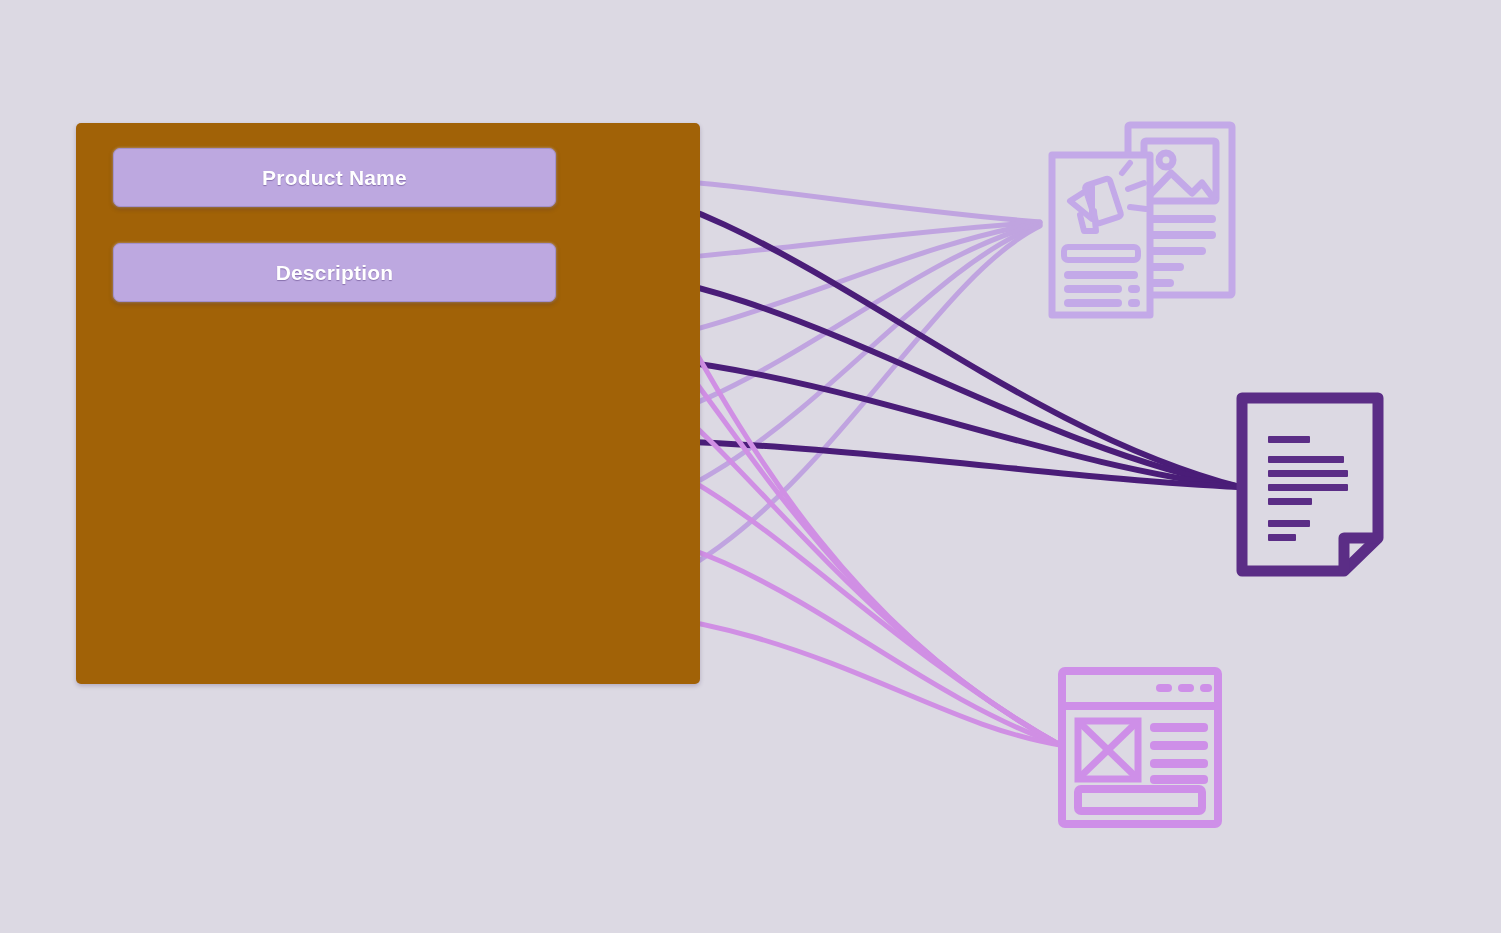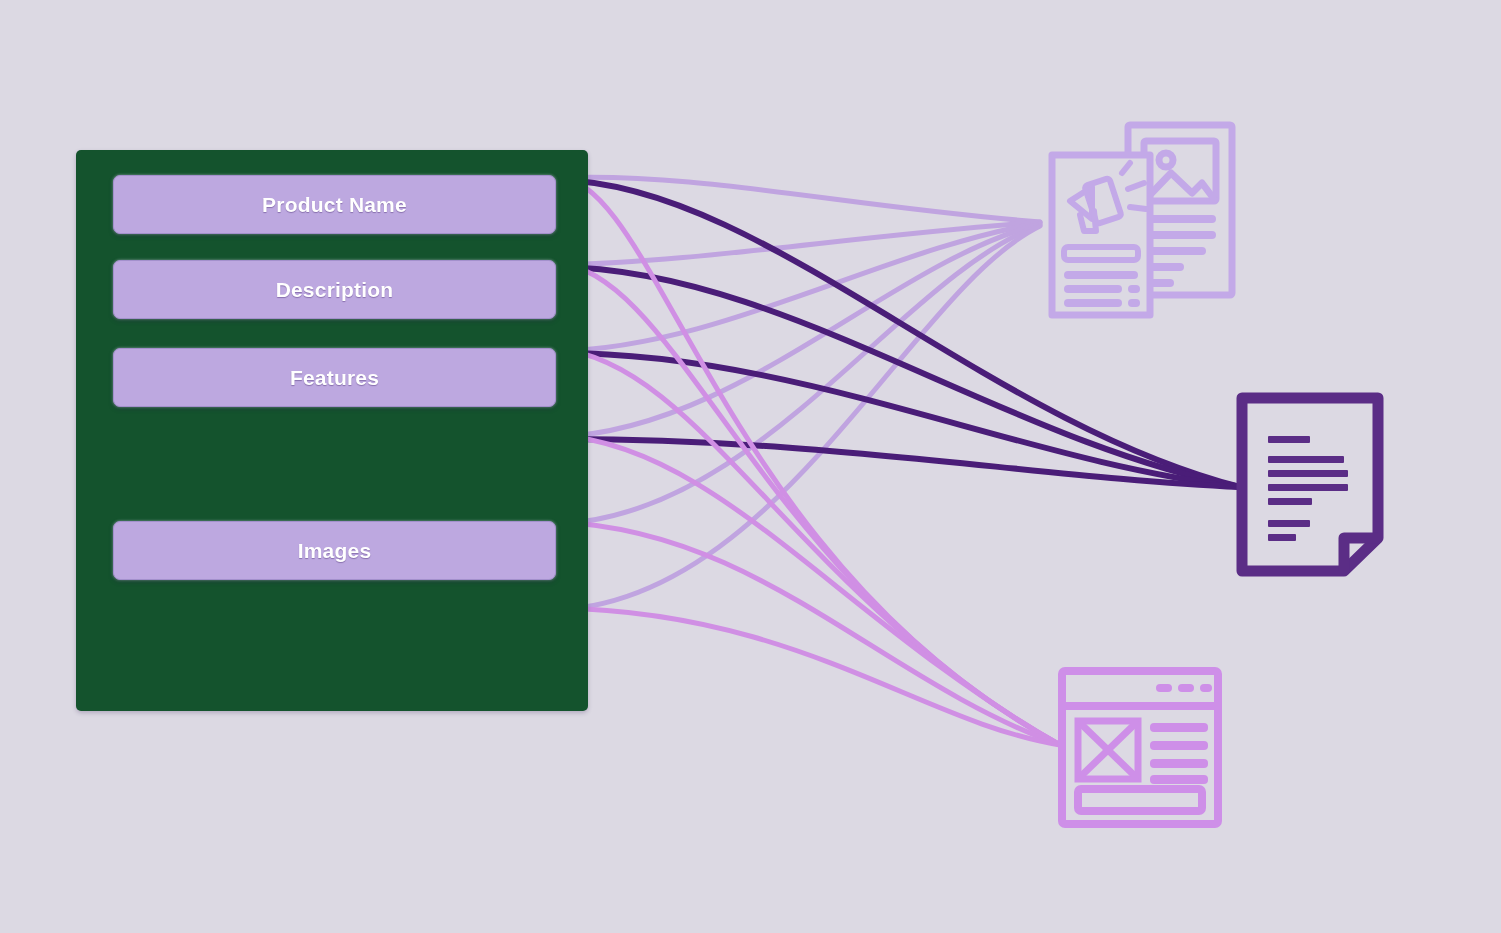--- a/index.html
+++ b/index.html
@@ -25,27 +25,26 @@
     position: absolute;
     left: 0;
     top: 0;
     width: 1501px;
     height: 933px;
   }
   .source-panel {
     position: absolute;
     left: 76px;
     top: 123px;
-    width: 512px;
+    width: 624px;
     height: 561px;
-    background: #14532d;
+    background: #a16207;
     border-radius: 5px;
     box-shadow: 0 2px 4px rgba(60,40,90,0.25);
     z-index: 3;
-    margin-top: 27px;
   }
   .field-card {
     position: absolute;
     left: 37px;
     width: 443px;
     height: 59px;
     background: #bda8e0;
     border-radius: 7px;
     border: 1px solid #a390cc;
     box-shadow: 0 2px 5px rgba(40,25,70,0.28), 0 0 3px rgba(230,235,250,0.55);
@@ -102,32 +101,26 @@
       <path d="M557,608 C800,612 920,722 1060,745"></path>
     </g>
   </svg>
 
   <div class="source-panel">
 
     <div class="field-card" style="top:25px">
       <span class="label">Product Name</span>
     </div>
 
-    <div class="field-card" style="top:110px">
+    <div class="field-card" style="top:120px">
       <span class="label">Description</span>
     </div>
 
-    <div class="field-card" style="top:198px">
-      <span class="label">Features</span>
-    </div>
-
-
-    <div class="field-card" style="top:371px">
-      <span class="label">Images</span>
-    </div>
+
+
 
   </div>
 
   <div class="icon-node" id="icon-marketing-docs">
     <svg width="200" height="210" viewBox="0 0 200 210" fill="none" aria-hidden="true">
       <g stroke="#c3a9e8" stroke-width="7" stroke-linejoin="round" stroke-linecap="round" fill="none">
 
         <rect x="88" y="10" width="104" height="170" rx="2"></rect>
         <rect x="104" y="26" width="72" height="60" rx="2"></rect>
         <circle cx="126" cy="45" r="7"></circle>

